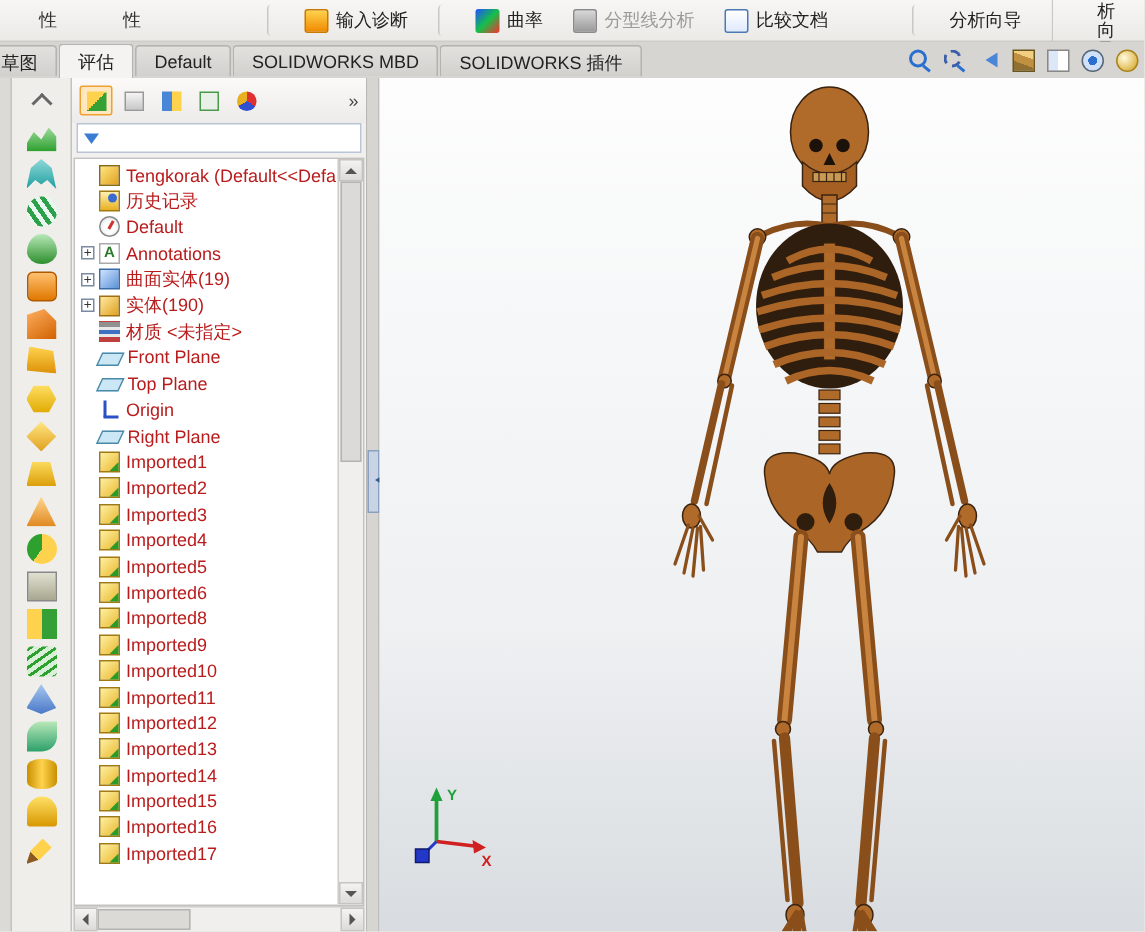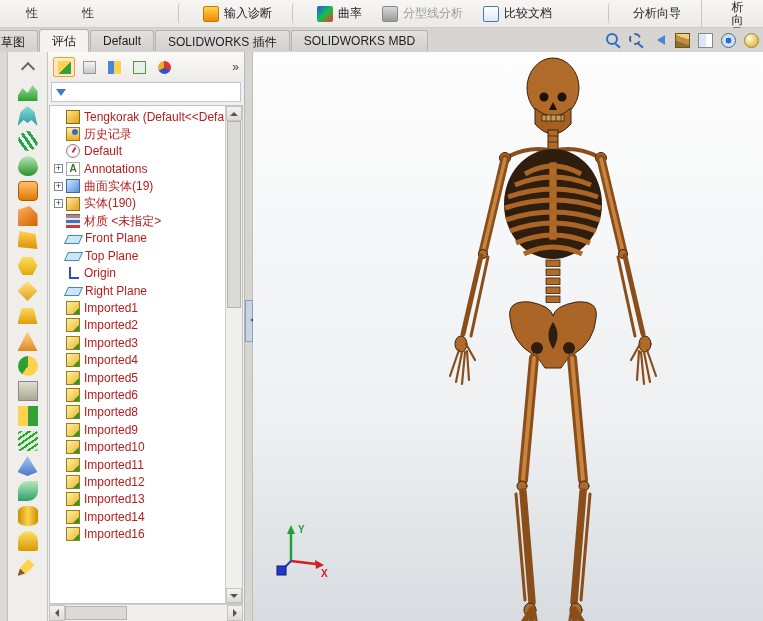--- a/index.html
+++ b/index.html
@@ -197,25 +197,25 @@
 
         <div class="tab active">
           <span>评估</span>
         </div>
 
         <div class="tab">
           <span>Default</span>
         </div>
 
         <div class="tab">
+          <span>SOLIDWORKS MBD</span>
+        </div>
+
+        <div class="tab">
           <span>SOLIDWORKS 插件</span>
-        </div>
-
-        <div class="tab">
-          <span>SOLIDWORKS MBD</span>
         </div>
       </div>
     <div class="hud">
 
     <span class="hicon h-magplus"></span>
         <span class="hicon h-magarea"></span>
         <span class="hicon h-prev"></span>
         <span class="hicon h-cube"></span>
         <span class="hicon h-panes"></span>
         <span class="hicon h-eye"></span>
@@ -420,27 +420,37 @@
               <span class="ticon t-import"></span>
               <span class="tlabel">Imported13</span>
             </div>
 
             <div class="trow">
               <span class="twist"></span>
               <span class="ticon t-import"></span>
               <span class="tlabel">Imported14</span>
             </div>
 
+            <div class="trow">
+              <span class="twist"></span>
+              <span class="ticon t-import"></span>
+              <span class="tlabel">Imported15</span>
+            </div>
 
             <div class="trow">
               <span class="twist"></span>
               <span class="ticon t-import"></span>
               <span class="tlabel">Imported16</span>
             </div>
 
+            <div class="trow">
+              <span class="twist"></span>
+              <span class="ticon t-import"></span>
+              <span class="tlabel">Imported17</span>
+            </div>
           </div>
       </div>
       <div class="vsb">
         <div class="sarr up"></div>
         <div class="vtrack">
           <div class="vthumb"></div>
         </div>
         <div class="sarr down dn-abs"></div>
       </div>
     </div>

